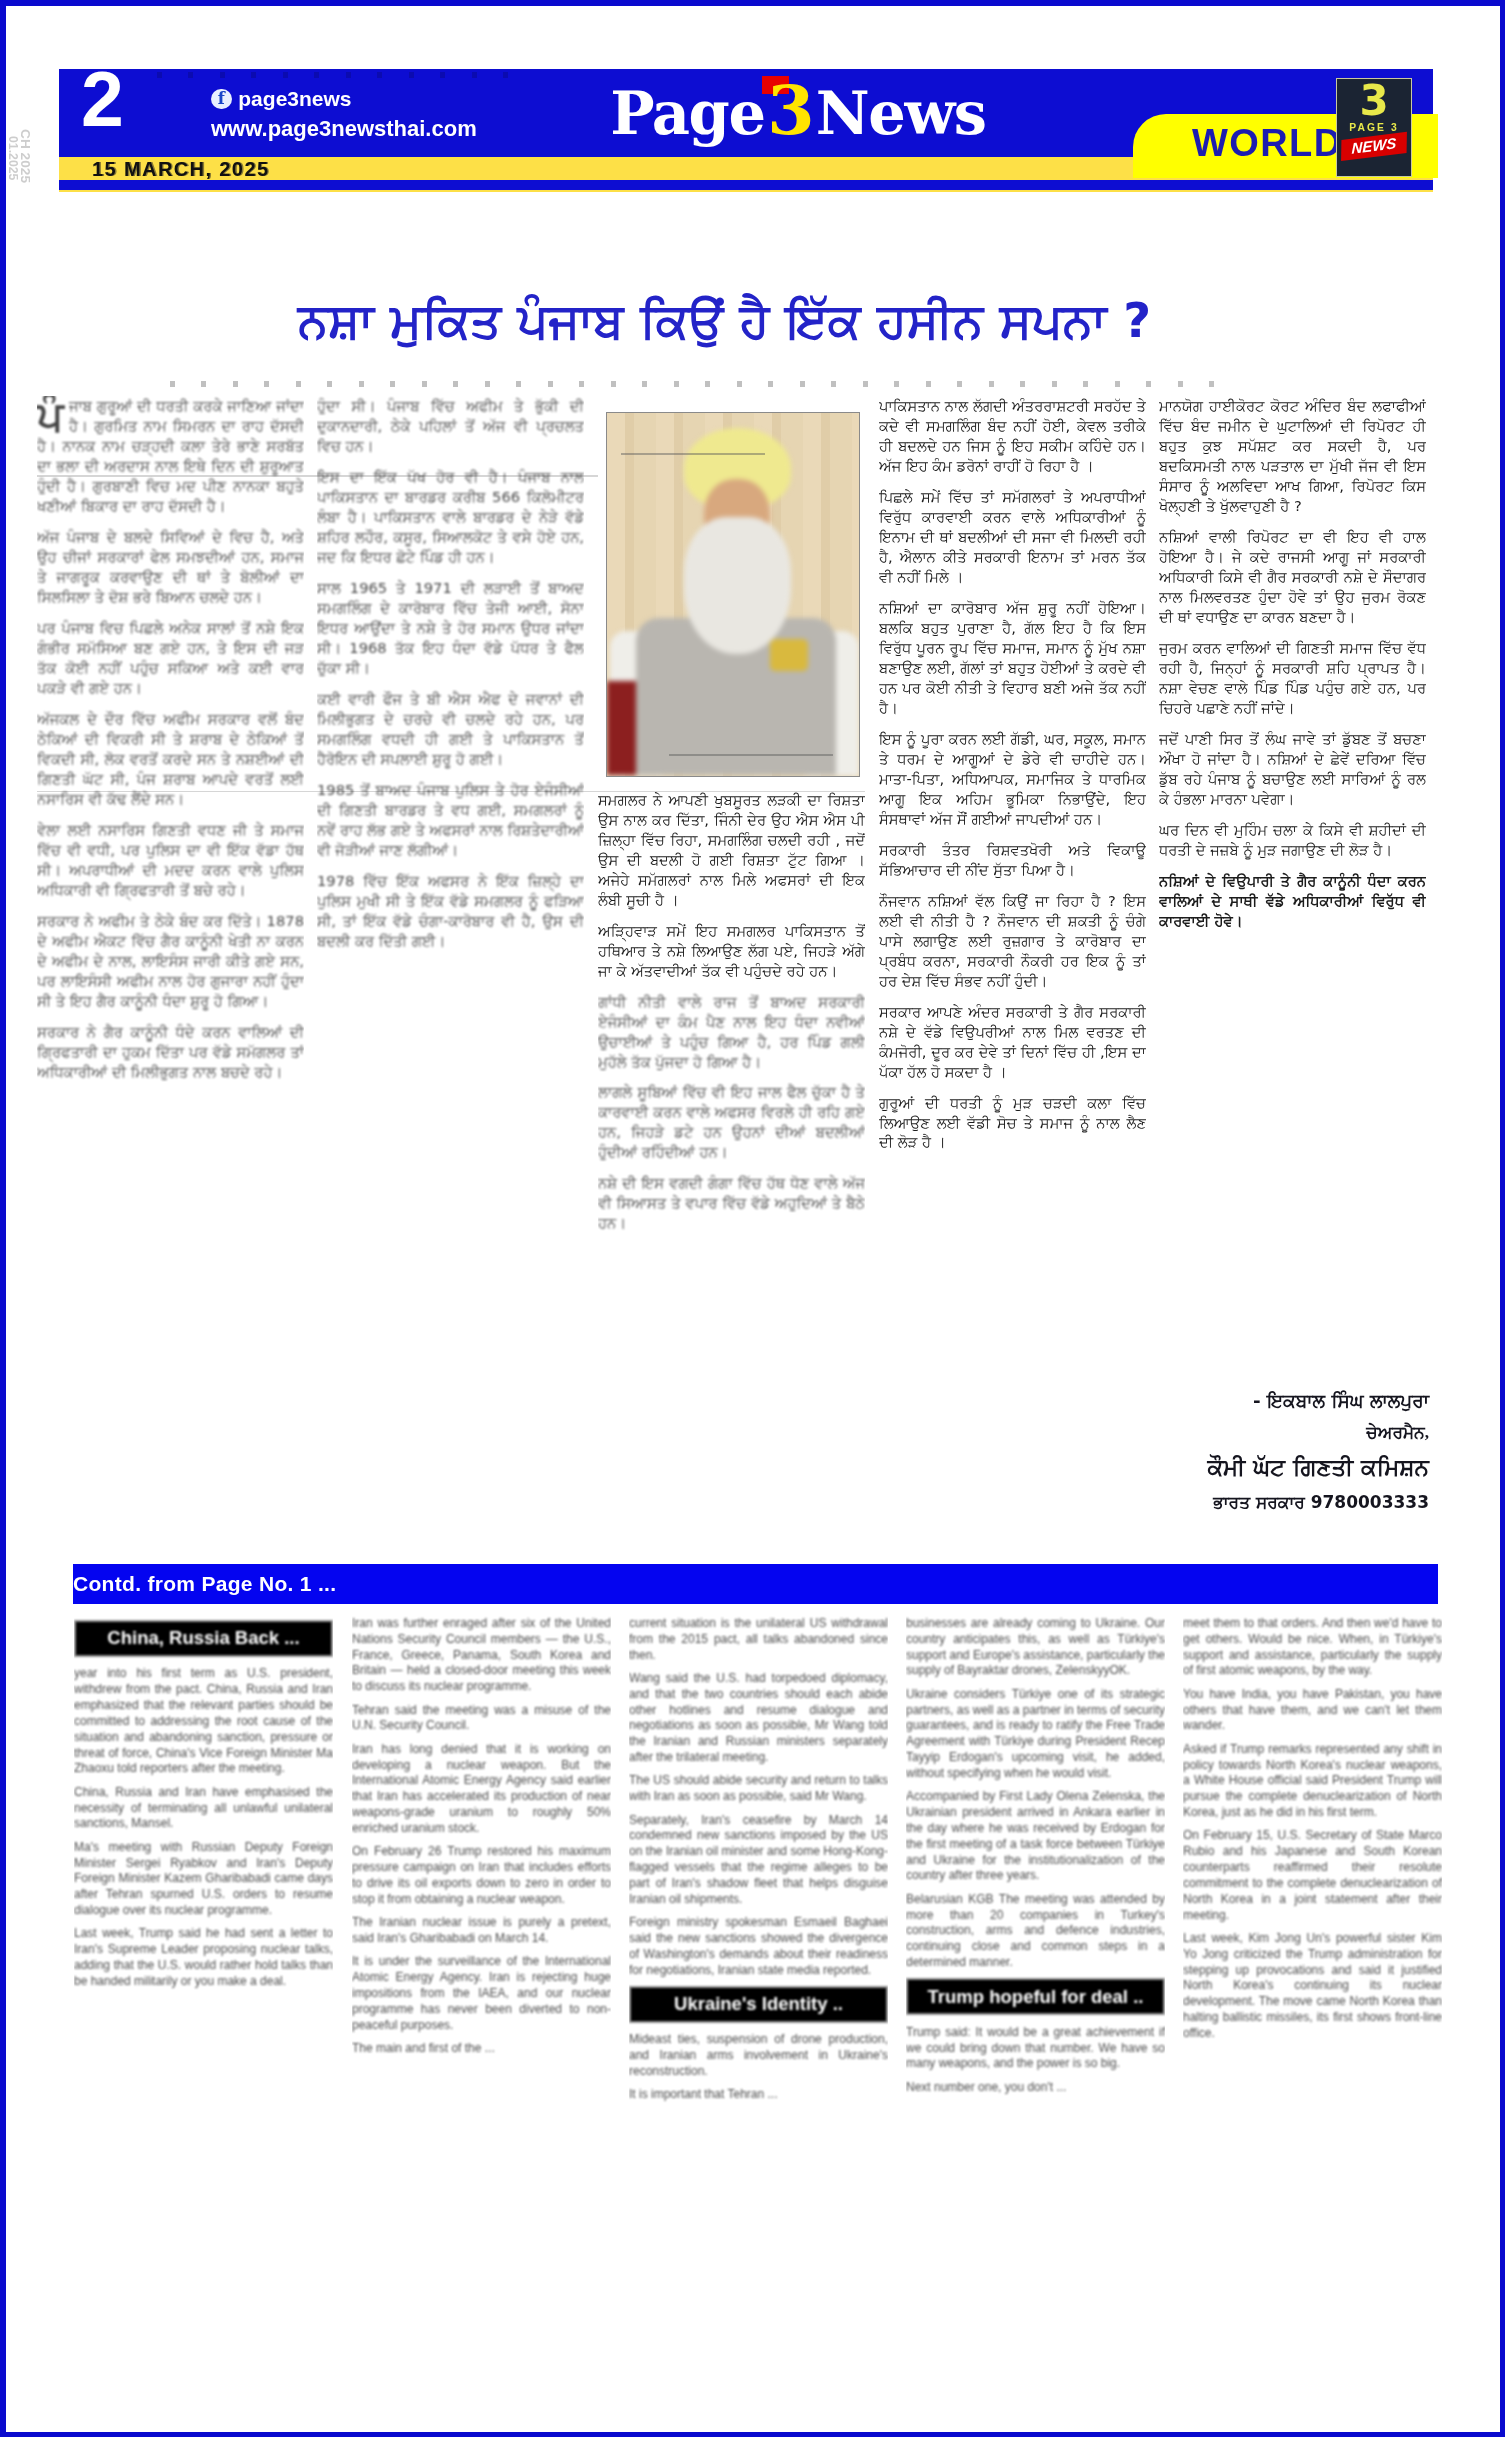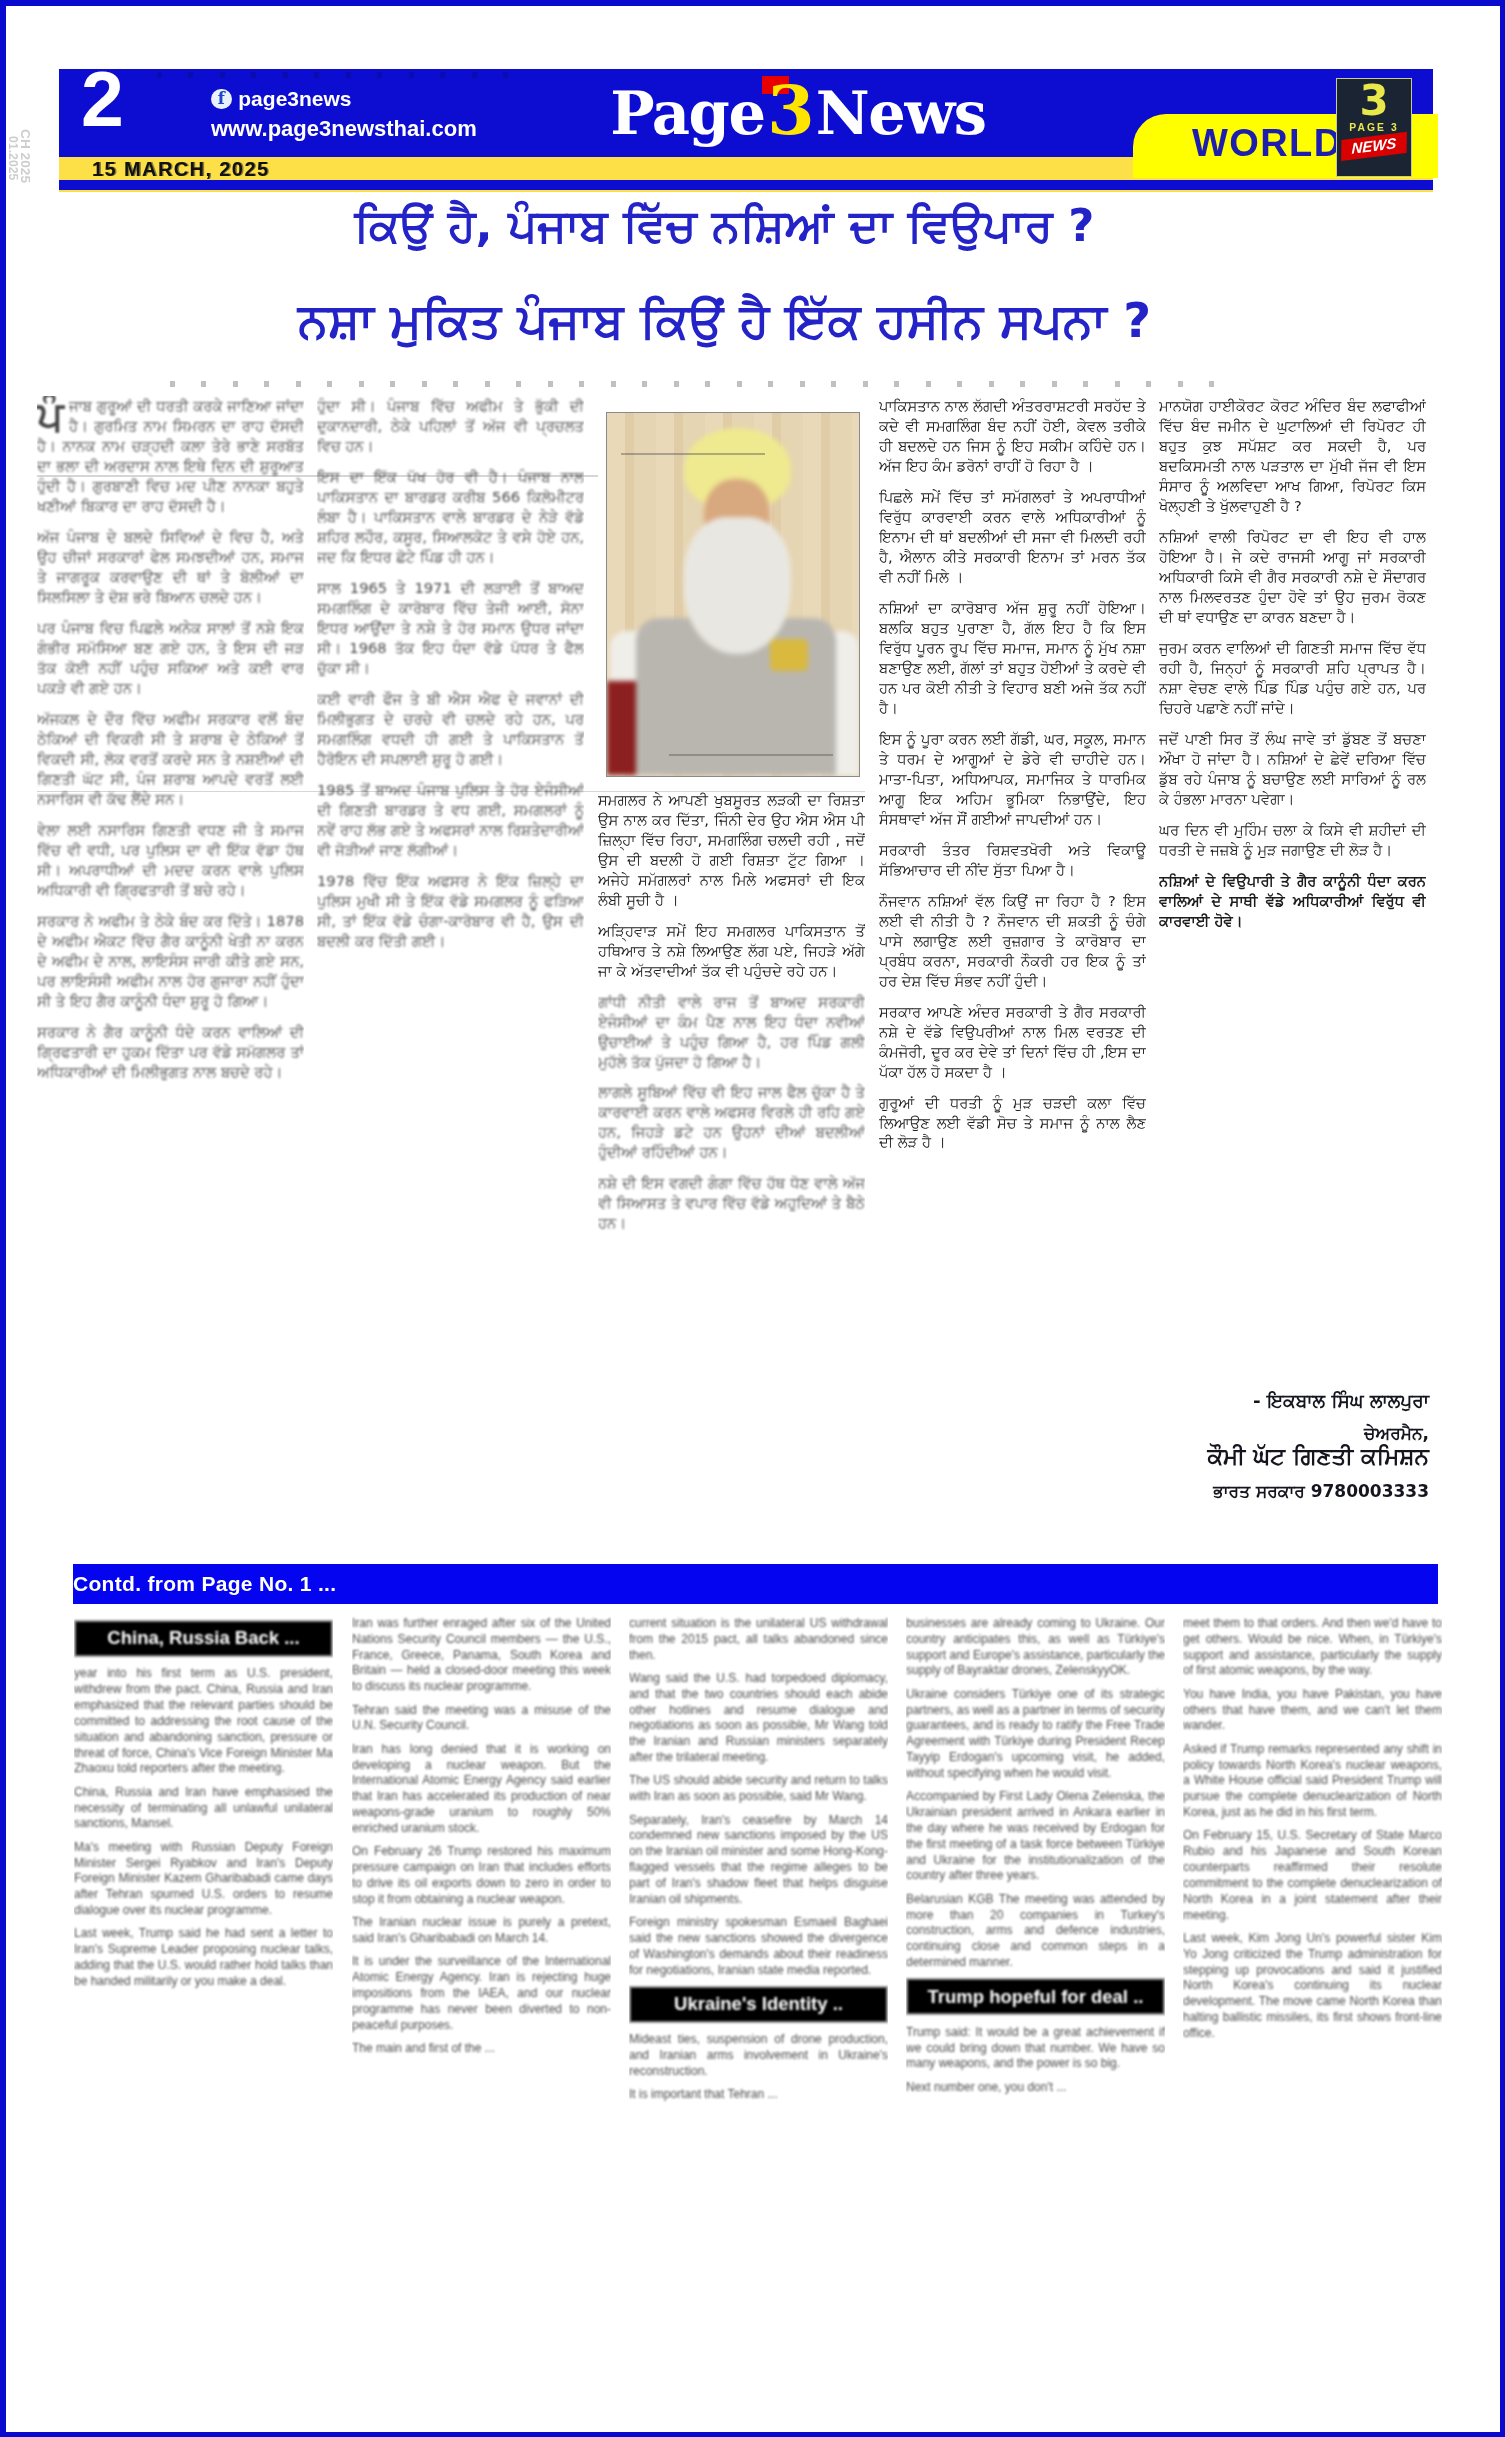--- a/index.html
+++ b/index.html
@@ -53,21 +53,21 @@
   .ph-arm-l{position:absolute;left:2.7px;top:218px;width:52px;height:145px;background:#efeee9;border-radius:16.4px 16.4px 0 0;}
   .ph-arm-r{position:absolute;left:200px;top:218px;width:52px;height:145px;background:#efeee9;border-radius:16.4px 16.4px 0 0;}
   .ph-vest{position:absolute;left:29px;top:205px;width:200px;height:157px;background:#b9b6b0;border-radius:23px 23px 0 0;}
   .ph-pocket{position:absolute;left:163px;top:226px;width:38px;height:31.5px;background:#d9b93e;border-radius:5.5px;}
   .ph-chair{position:absolute;left:0;top:268px;width:30px;height:94px;background:#8c1f1f;}
   .ph-streak{position:absolute;background:rgba(90,90,90,.45);height:2.1px;}
   .signature{position:absolute;left:1153px;top:1384px;width:270px;text-align:right;
              font-family:"DejaVu Sans",sans-serif;filter:blur(0.4px);}
   .signature div{font-weight:bold;color:#15151f;}
   .sig-name{font-size:18.5px;margin-bottom:11px;}
-  .sig-title{font-size:17px;}
+  .sig-title{font-size:17px;margin-bottom:11px;font-family:Liberation Serif, serif;}
   .sig-org{font-size:23px;margin-bottom:11px;}
   .sig-contact{font-size:17px;}
   
   .contd-bar{position:absolute;left:67px;top:1558px;width:1365px;height:40px;background:#0404f0;
              display:flex;align-items:center;justify-content:flex-start;}
   .contd-label{color:#fff;font-weight:bold;font-size:21px;letter-spacing:0.3px;}
   
   .en-col{position:absolute;top:1610px;width:259px;height:797px;overflow:hidden;}
   .en-col p{margin:0 0 7.5px;text-align:justify;font-size:12px;line-height:1.32;color:#2b2b2b;
             filter:blur(0.9px);opacity:.85;}
@@ -109,21 +109,20 @@
     </div>
   </div>
 
   <div class="ghost ghost-v" style="left:27px;top:123px;font-size:13.7px;">CH 2025</div>
   <div class="ghost ghost-v" style="left:13.7px;top:130px;font-size:12.3px;">01.2025</div>
   <div class="noise" style="left:164px;top:375px;width:1068px;height:6.2px;"></div>
   <div class="noise" style="left:151px;top:66px;width:356px;height:5.5px;opacity:.25;"></div>
   <div class="streak" style="left:31px;top:469px;width:561px;height:2.1px;"></div>
   <div class="streak" style="left:31px;top:785px;width:828px;height:1.4px;"></div>
 
-  <div class="hl hl1">ਕਿਉਂ ਹੈ, ਪੰਜਾਬ ਵਿੱਚ ਨਸ਼ਿਆਂ ਦਾ ਵਿਉਪਾਰ ?</div>
   <div class="hl hl2">ਨਸ਼ਾ ਮੁਕਿਤ ਪੰਜਾਬ ਕਿਉਂ ਹੈ ਇੱਕ ਹਸੀਨ ਸਪਨਾ ?</div>
 
   <div class="pa-col" style="left:31px;">
       <p class="b2 drop">ਪੰਜਾਬ ਗੁਰੂਆਂ ਦੀ ਧਰਤੀ ਕਰਕੇ ਜਾਣਿਆ ਜਾਂਦਾ ਹੈ। ਗੁਰਮਿਤ ਨਾਮ ਸਿਮਰਨ ਦਾ ਰਾਹ ਦੱਸਦੀ ਹੈ। ਨਾਨਕ ਨਾਮ ਚੜ੍ਹਦੀ ਕਲਾ ਤੇਰੇ ਭਾਣੇ ਸਰਬੱਤ ਦਾ ਭਲਾ ਦੀ ਅਰਦਾਸ ਨਾਲ ਇਥੇ ਦਿਨ ਦੀ ਸ਼ੁਰੂਆਤ ਹੁੰਦੀ ਹੈ। ਗੁਰਬਾਣੀ ਵਿਚ ਮਦ ਪੀਣ ਨਾਨਕਾ ਬਹੁਤੇ ਖਣੀਆਂ ਬਿਕਾਰ ਦਾ ਰਾਹ ਦੱਸਦੀ ਹੈ।</p>
       <p class="b2">ਅੱਜ ਪੰਜਾਬ ਦੇ ਬਲਦੇ ਸਿਵਿਆਂ ਦੇ ਵਿਚ ਹੈ, ਅਤੇ ਉਹ ਚੀਜਾਂ ਸਰਕਾਰਾਂ ਫੇਲ ਸਮਝਦੀਆਂ ਹਨ, ਸਮਾਜ ਤੇ ਜਾਗਰੂਕ ਕਰਵਾਉਣ ਦੀ ਥਾਂ ਤੇ ਬੋਲੀਆਂ ਦਾ ਸਿਲਸਿਲਾ ਤੇ ਦੋਸ਼ ਭਰੇ ਬਿਆਨ ਚਲਦੇ ਹਨ।</p>
       <p class="b2">ਪਰ ਪੰਜਾਬ ਵਿਚ ਪਿਛਲੇ ਅਨੇਕ ਸਾਲਾਂ ਤੋਂ ਨਸ਼ੇ ਇਕ ਗੰਭੀਰ ਸਮੱਸਿਆ ਬਣ ਗਏ ਹਨ, ਤੇ ਇਸ ਦੀ ਜੜ ਤੱਕ ਕੋਈ ਨਹੀਂ ਪਹੁੰਚ ਸਕਿਆ ਅਤੇ ਕਈ ਵਾਰ ਪਕੜੇ ਵੀ ਗਏ ਹਨ।</p>
       <p class="b2">ਅੱਜਕਲ ਦੇ ਦੌਰ ਵਿੱਚ ਅਫੀਮ ਸਰਕਾਰ ਵਲੋਂ ਬੰਦ ਠੇਕਿਆਂ ਦੀ ਵਿਕਰੀ ਸੀ ਤੇ ਸ਼ਰਾਬ ਦੇ ਠੇਕਿਆਂ ਤੋਂ ਵਿਕਦੀ ਸੀ, ਲੋਕ ਵਰਤੋਂ ਕਰਦੇ ਸਨ ਤੇ ਨਸ਼ਈਆਂ ਦੀ ਗਿਣਤੀ ਘੱਟ ਸੀ, ਪੰਜ ਸ਼ਰਾਬ ਆਪਦੇ ਵਰਤੋਂ ਲਈ ਨਸਾਰਿਸ ਵੀ ਕੱਢ ਲੈਂਦੇ ਸਨ।</p>
       <p class="b2">ਵੇਲਾ ਲਈ ਨਸਾਰਿਸ ਗਿਣਤੀ ਵਧਣ ਜੀ ਤੇ ਸਮਾਜ ਵਿੱਚ ਵੀ ਵਧੀ, ਪਰ ਪੁਲਿਸ ਦਾ ਵੀ ਇੱਕ ਵੱਡਾ ਹੱਥ ਸੀ। ਅਪਰਾਧੀਆਂ ਦੀ ਮਦਦ ਕਰਨ ਵਾਲੇ ਪੁਲਿਸ ਅਧਿਕਾਰੀ ਵੀ ਗ੍ਰਿਫਤਾਰੀ ਤੋਂ ਬਚੇ ਰਹੇ।</p>
       <p class="b2">ਸਰਕਾਰ ਨੇ ਅਫੀਮ ਤੇ ਠੇਕੇ ਬੰਦ ਕਰ ਦਿੱਤੇ। 1878 ਦੇ ਅਫੀਮ ਐਕਟ ਵਿੱਚ ਗੈਰ ਕਾਨੂੰਨੀ ਖੇਤੀ ਨਾ ਕਰਨ ਦੇ ਅਫੀਮ ਦੇ ਨਾਲ, ਲਾਇਸੰਸ ਜਾਰੀ ਕੀਤੇ ਗਏ ਸਨ, ਪਰ ਲਾਇਸੰਸੀ ਅਫੀਮ ਨਾਲ ਹੋਰ ਗੁਜਾਰਾ ਨਹੀਂ ਹੁੰਦਾ ਸੀ ਤੇ ਇਹ ਗੈਰ ਕਾਨੂੰਨੀ ਧੰਦਾ ਸ਼ੁਰੂ ਹੋ ਗਿਆ।</p>
       <p class="b2">ਸਰਕਾਰ ਨੇ ਗੈਰ ਕਾਨੂੰਨੀ ਧੰਦੇ ਕਰਨ ਵਾਲਿਆਂ ਦੀ ਗ੍ਰਿਫਤਾਰੀ ਦਾ ਹੁਕਮ ਦਿੱਤਾ ਪਰ ਵੱਡੇ ਸਮੱਗਲਰ ਤਾਂ ਅਧਿਕਾਰੀਆਂ ਦੀ ਮਿਲੀਭੁਗਤ ਨਾਲ ਬਚਦੇ ਰਹੇ।</p>

